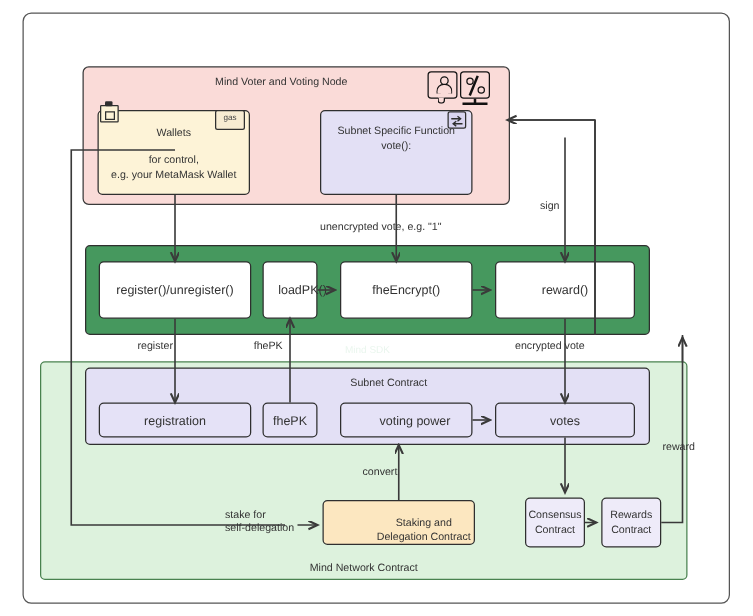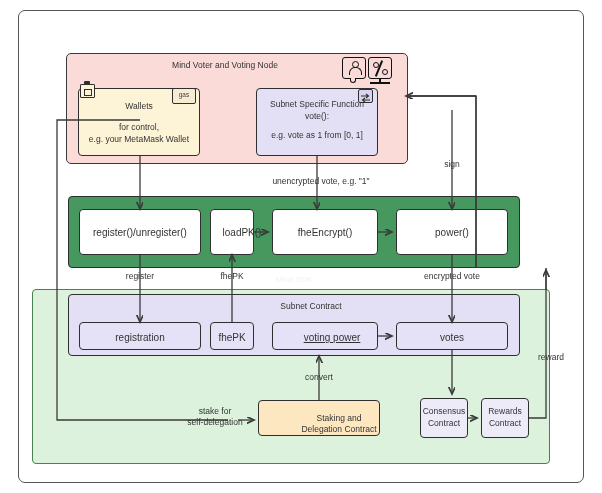--- a/index.html
+++ b/index.html
@@ -1,19 +1,19 @@
 <!DOCTYPE html>
 <html><head>
 <meta charset="utf-8">
 <style>
   html,body{margin:0;padding:0;background:#fff;}
   body{font-family:"Liberation Sans",sans-serif;}
   #stage{position:relative;width:602px;height:493px;background:#ffffff;overflow:hidden;}
   .box{position:absolute;box-sizing:border-box;}
-  .lbl{position:absolute;box-sizing:border-box;color:#333;font-size:8.5px;text-align:center;line-height:1.35;white-space:pre-line;}
+  .lbl{position:absolute;box-sizing:border-box;color:#333;font-size:8.5px;text-align:left;line-height:1.35;white-space:pre-line;}
 
   
   #outer{left:18px;top:10px;width:566px;height:473px;border:1.6px solid #555;border-radius:7px;background:#fff;}
   #outer-title{left:18px;top:15px;width:566px;font-size:8.5px;color:#333;text-align:center;}
 
   
   #pink{left:66px;top:53px;width:342px;height:111px;border:1.6px solid #3a3a3a;border-radius:5px;background:#fadbd8;}
   #pink-title{left:66px;top:60px;width:318px;font-size:8.5px;color:#333;text-align:center;}
 
   
@@ -65,21 +65,21 @@
   
   #snc{left:68px;top:294px;width:452px;height:62px;border:1.4px solid #2f2f2f;border-radius:4px;background:#e3e0f5;}
   #snc-title{left:68px;top:301px;width:452px;text-align:center;font-size:8.5px;color:#333;padding-left:34px;}
   .sncbox{border:1.4px solid #2f2f2f;border-radius:4px;background:#e5e2f7;}
   #sc1{left:79px;top:322px;width:122px;height:28px;}
   #sc2{left:210px;top:322px;width:44px;height:28px;}
   #sc3{left:272px;top:322px;width:106px;height:28px;}
   #sc4{left:396px;top:322px;width:112px;height:28px;}
   #sc1t{left:79px;top:332px;width:122px;}
   #sc2t{left:210px;top:332px;width:44px;}
-  #sc3t{left:272px;top:332px;width:120px;text-decoration:underline;}
+  #sc3t{left:272px;top:332px;width:120px;}
   #sc4t{left:396px;top:332px;width:112px;}
 
   
   #staking{left:258px;top:400px;width:122px;height:36px;border:1.5px solid #2f2f2f;border-radius:4px;background:#fce7c0;}
   #staking-t{left:258px;top:413px;width:122px;text-align:center;font-size:8.5px;color:#333;padding-left:40px;}
 
   
   #cons{left:420px;top:398px;width:48px;height:40px;border:1.5px solid #2f2f2f;border-radius:4px;background:#eeebf9;}
   #cons-t{left:420px;top:405px;width:48px;text-align:center;font-size:8.5px;color:#333;line-height:1.45;}
   #rew{left:481px;top:398px;width:48px;height:40px;border:1.5px solid #2f2f2f;border-radius:4px;background:#eeebf9;}
@@ -117,40 +117,40 @@
 e.g. your MetaMask Wallet</div>
   <div class="lbl" id="wallets-t1">Wallets</div>
   <div class="box" id="note-icon"></div>
   <div class="box" id="note-tab"></div>
   <div class="box" id="gas-badge"></div>
   <div class="lbl" id="gas-text">gas</div>
 
   <div class="box" id="ssf"></div>
   <div class="lbl" id="ssf-t1">Subnet Specific Function
 vote():</div>
-  <div class="lbl" id="ssf-t2">e.g. vote as 1 from [0, 1]</div>
   <div class="box" id="swap-badge">
     <svg width="13" height="12" viewBox="0 0 13 12">
       <path d="M2 4 H9 M7 2 L9.5 4 L7 6" stroke="#2f2f2f" stroke-width="1.1" fill="none"></path>
       <path d="M11 8 H4 M6 6 L3.5 8 L6 10" stroke="#2f2f2f" stroke-width="1.1" fill="none"></path>
     </svg>
   </div>
 
   <div class="box" id="green"></div>
   <div class="lbl" id="green-title">Mind SDK</div>
   <div class="box sdkbox" id="sdk1"></div>
   <div class="sdkt" id="sdk1t">register()/unregister()</div>
   <div class="box sdkbox" id="sdk2"></div>
   <div class="sdkt" id="sdk2t">loadPK()</div>
   <div class="box sdkbox" id="sdk3"></div>
   <div class="sdkt" id="sdk3t">fheEncrypt()</div>
   <div class="box sdkbox" id="sdk4"></div>
-  <div class="sdkt" id="sdk4t">power()</div>
+  <div class="sdkt" id="sdk4t">reward()</div>
 
   <div class="box" id="mnc"></div>
+  <div class="lbl" id="mnc-title">Mind Network Contract</div>
 
   <div class="box" id="snc"></div>
   <div class="lbl" id="snc-title">Subnet Contract</div>
   <div class="box sncbox" id="sc1"></div>
   <div class="sdkt" id="sc1t">registration</div>
   <div class="box sncbox" id="sc2"></div>
   <div class="sdkt" id="sc2t">fhePK</div>
   <div class="box sncbox" id="sc3"></div>
   <div class="sdkt" id="sc3t">voting power</div>
   <div class="box sncbox" id="sc4"></div>

